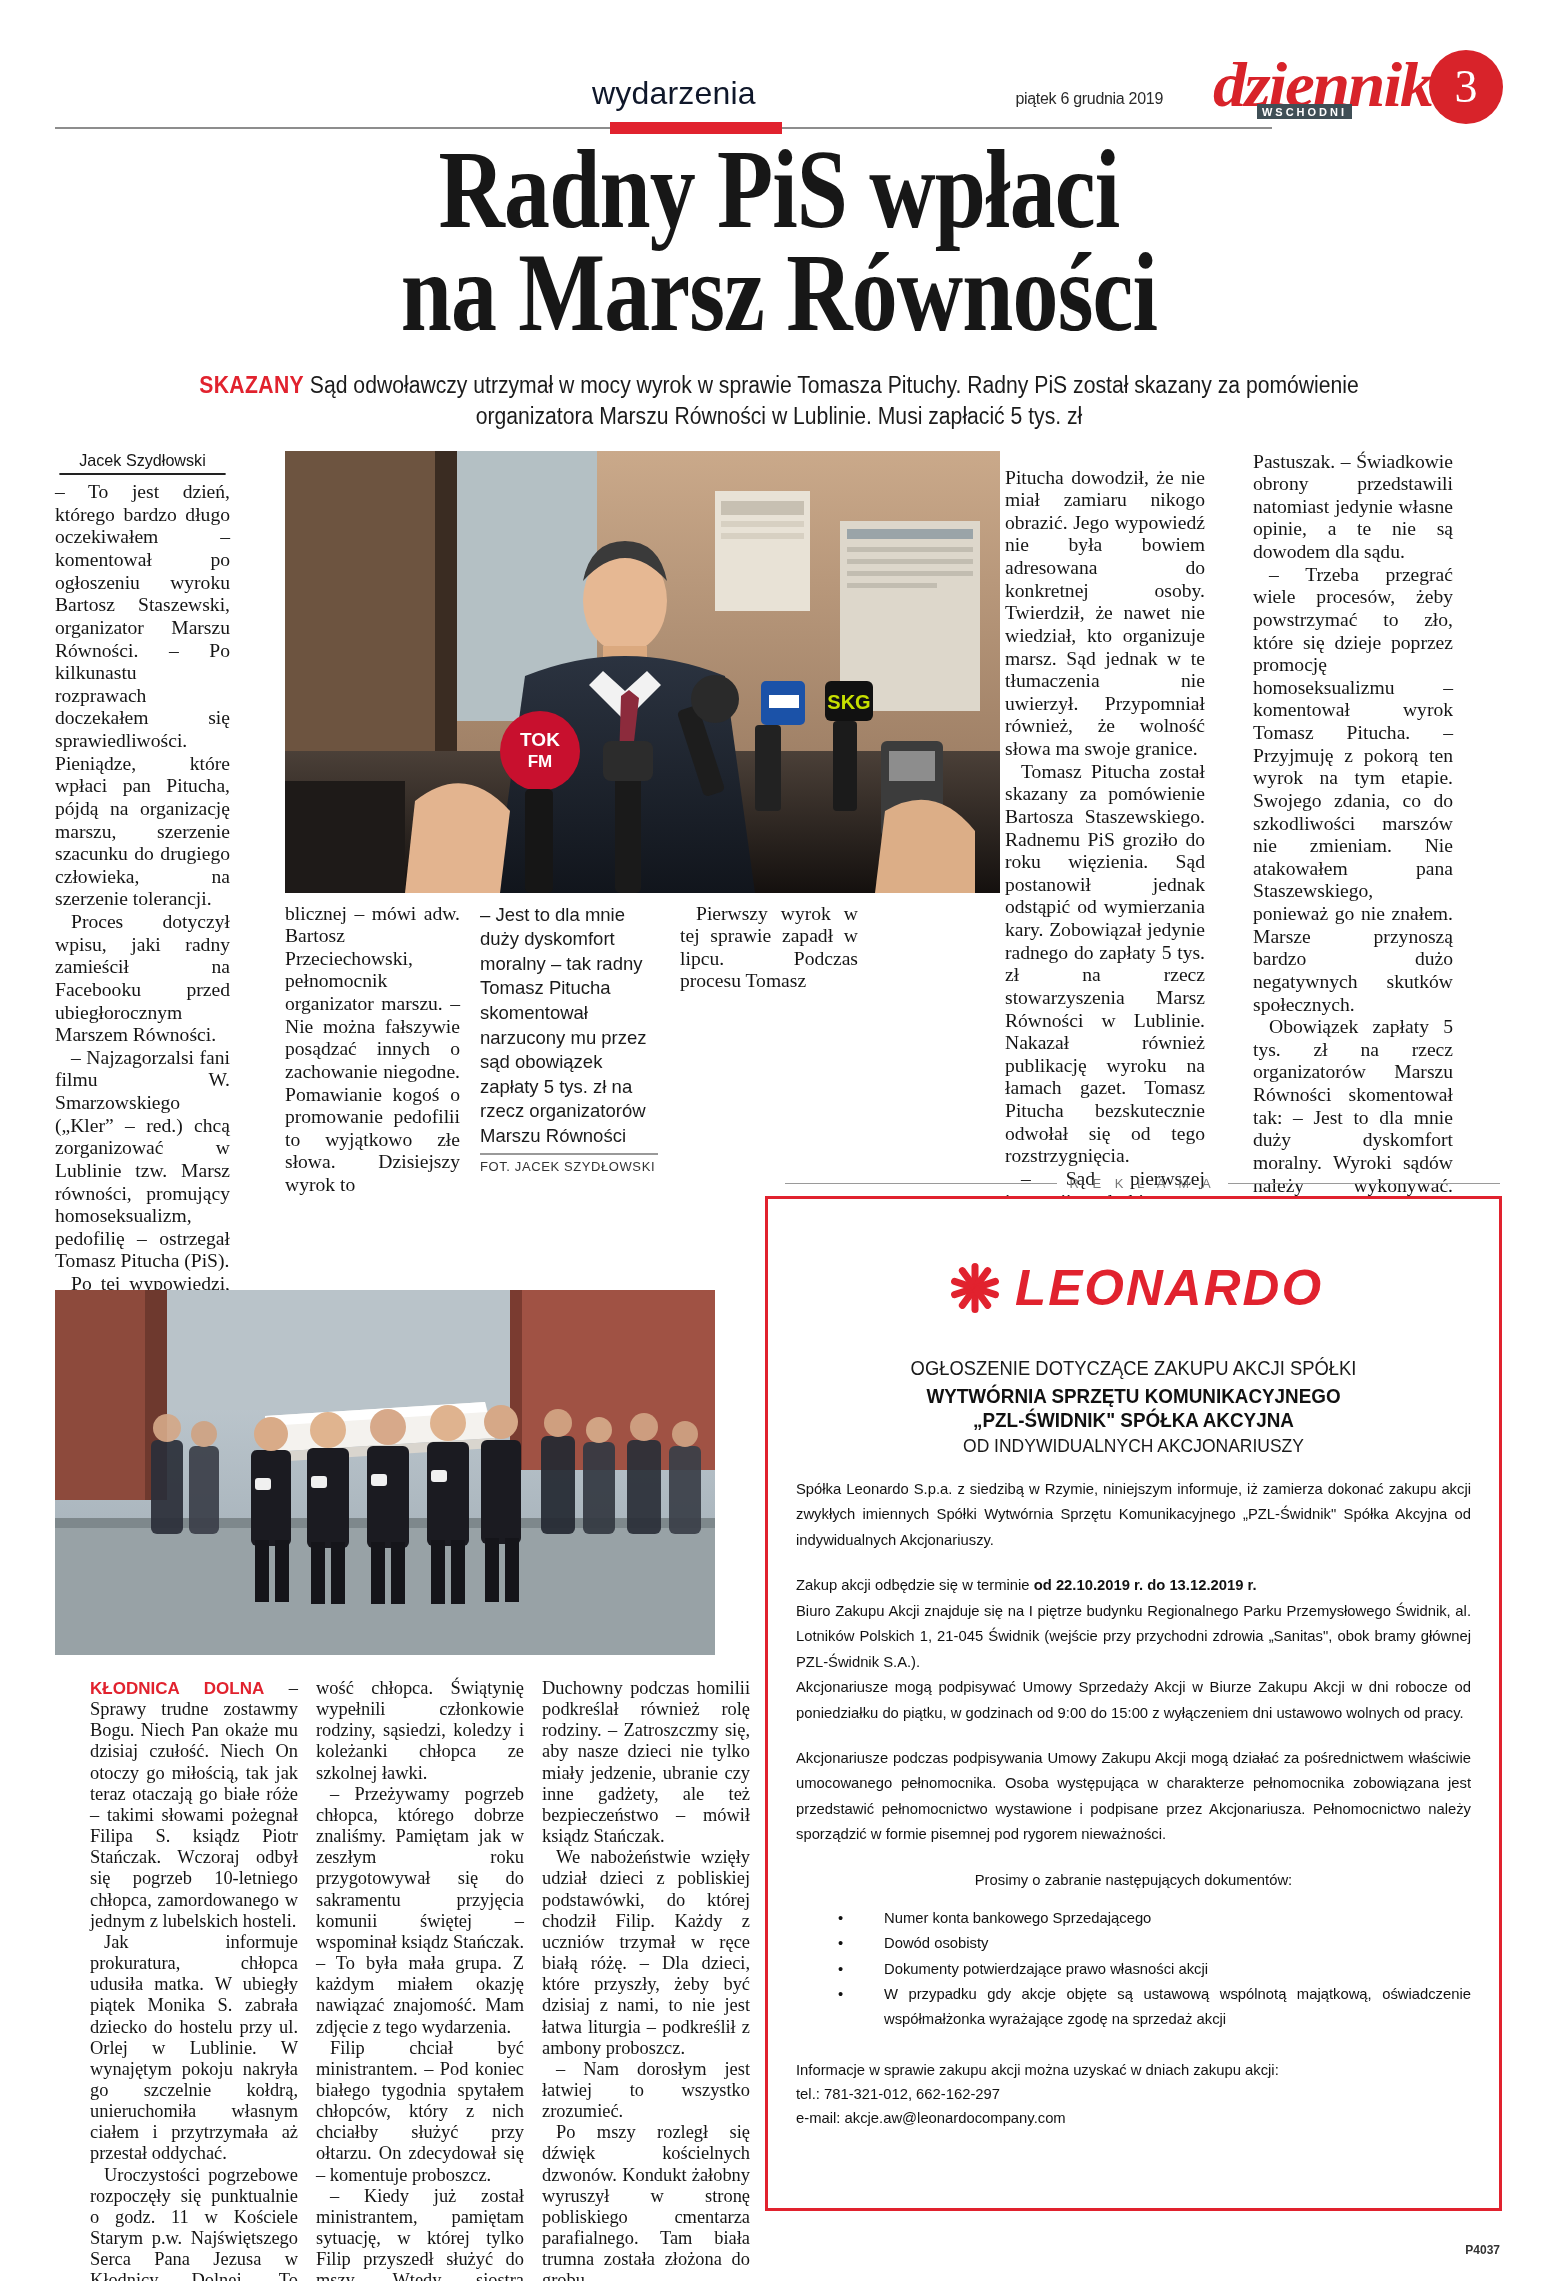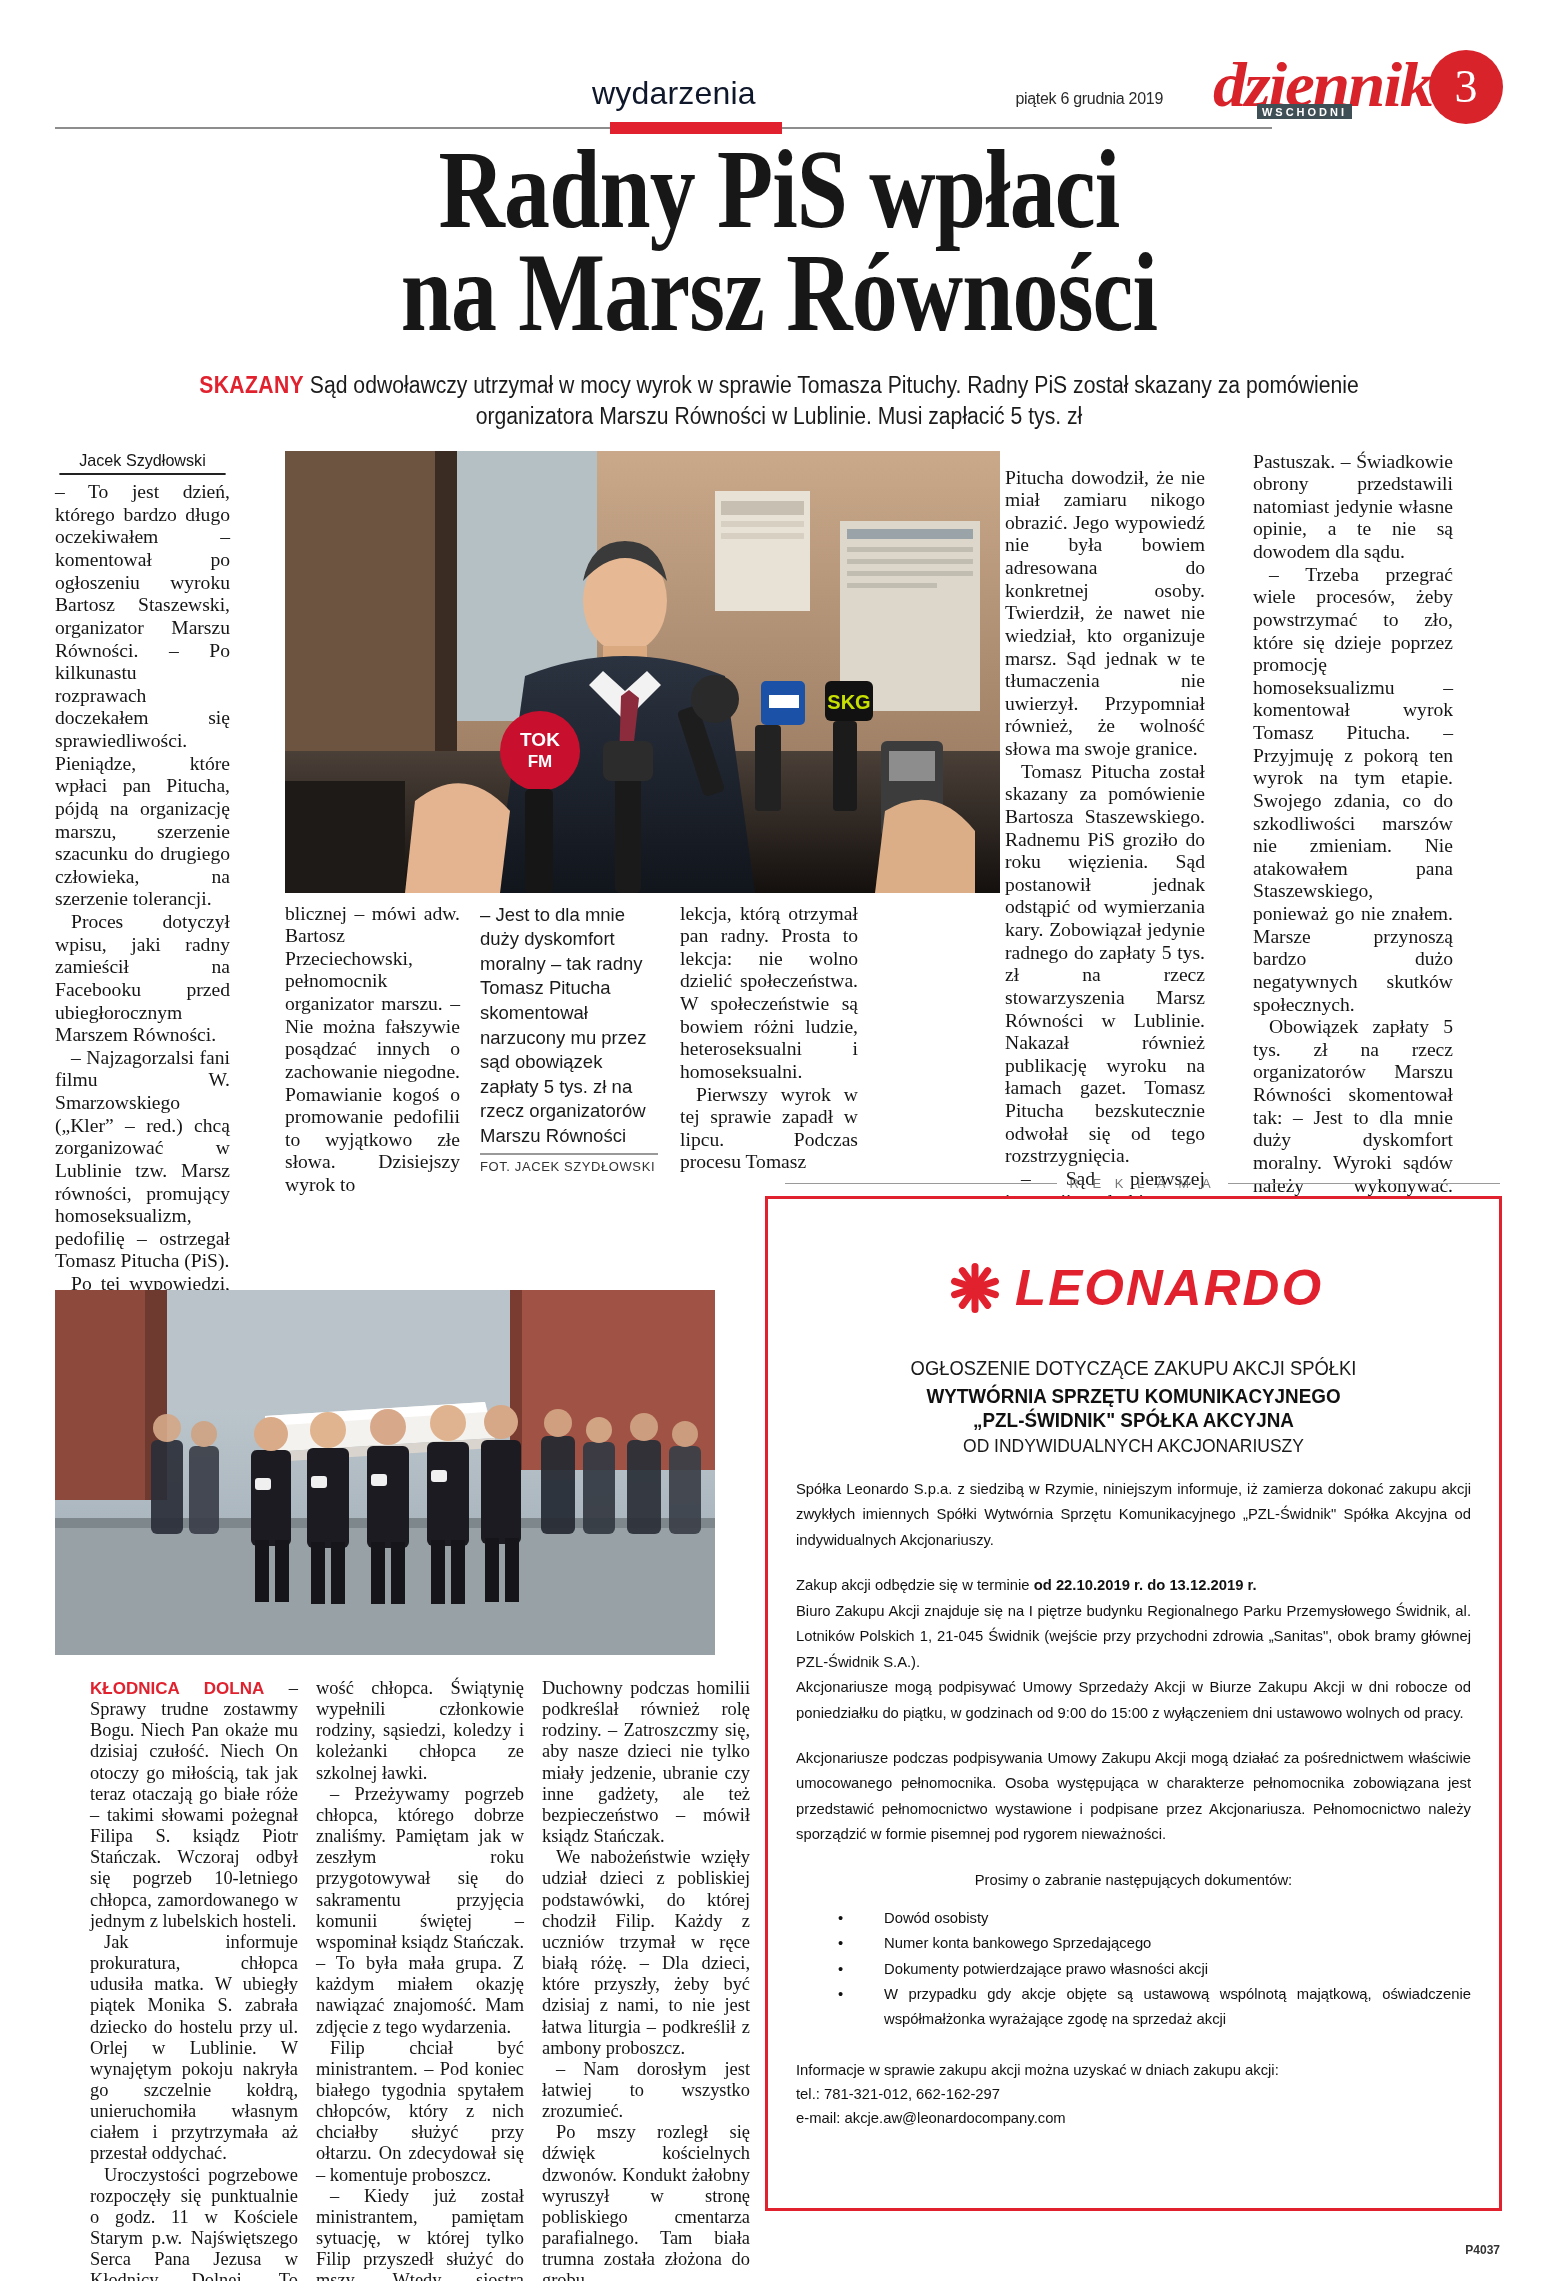--- a/index.html
+++ b/index.html
@@ -303,21 +303,20 @@
     <div class="col" style="left:230px; width:175px; top:452px;">
       <p class="noind">blicznej – mówi adw. Bartosz Przeciechowski, pełnomocnik organizator marszu. – Nie można fałszywie posądzać innych o zachowanie niegodne. Pomawianie kogoś o promowanie pedofilii to wyjątkowo złe słowa. Dzisiejszy wyrok to</p>
     </div>
 
     <div class="col cap-col" style="left:425px; width:178px; top:452px; text-align:left;">
       <div>– Jest to dla mnie duży dyskomfort moralny – tak radny Tomasz Pitucha skomentował narzucony mu przez sąd obowiązek zapłaty 5 tys. zł na rzecz organizatorów Marszu Równości</div>
       <div class="fot">FOT. JACEK SZYDŁOWSKI</div>
     </div>
 
     <div class="col" style="left:625px; width:178px; top:452px;">
-      <p class="noind">lekcja, którą otrzymał pan radny. Prosta to lekcja: nie wolno dzielić społeczeństwa. W społeczeństwie są bowiem różni ludzie, heteroseksualni i homoseksualni.</p>
       <p>Pierwszy wyrok w tej sprawie zapadł w lipcu. Podczas procesu Tomasz</p>
     </div>
 
     <div class="col" style="left:950px; width:200px;margin-top:16px;">
       <p class="noind">Pitucha dowodził, że nie miał zamiaru nikogo obrazić. Jego wypowiedź nie była bowiem adresowana do konkretnej osoby. Twierdził, że nawet nie wiedział, kto organizuje marsz. Sąd jednak w te tłumaczenia nie uwierzył. Przypomniał również, że wolność słowa ma swoje granice.</p>
       <p>Tomasz Pitucha został skazany za pomówienie Bartosza Staszewskiego. Radnemu PiS groziło do roku więzienia. Sąd postanowił jednak odstąpić od wymierzania kary. Zobowiązał jedynie radnego do zapłaty 5 tys. zł na rzecz stowarzyszenia Marsz Równości w Lublinie. Nakazał również publikację wyroku na łamach gazet. Tomasz Pitucha bezskutecznie odwołał się od tego rozstrzygnięcia.</p>
       <p>– Sąd pierwszej instancji drobiazgowo odniósł się do sprawy. Ocenił wszystkie dowody, jak i zeznania świadków –uzasadniał rozstrzygnięcie sędzia Wiesław</p>
     </div>
 
     <div class="col" style="left:1198px; width:200px;">
@@ -452,22 +451,22 @@
 
     <div class="ad-p">
       <span>Zakup akcji odbędzie się w terminie </span><b>od 22.10.2019 r. do 13.12.2019 r.</b>
     </div>
     <div class="ad-p tight">Biuro Zakupu Akcji znajduje się na I piętrze budynku Regionalnego Parku Przemysłowego Świdnik, al. Lotników Polskich 1, 21-045 Świdnik (wejście przy przychodni zdrowia „Sanitas", obok bramy głównej PZL-Świdnik S.A.).</div>
     <div class="ad-p tight">Akcjonariusze mogą podpisywać Umowy Sprzedaży Akcji w Biurze Zakupu Akcji w dni robocze od poniedziałku do piątku, w godzinach od 9:00 do 15:00 z wyłączeniem dni ustawowo wolnych od pracy.</div>
     <div class="ad-p">Akcjonariusze podczas podpisywania Umowy Zakupu Akcji mogą działać za pośrednictwem właściwie umocowanego pełnomocnika. Osoba występująca w charakterze pełnomocnika zobowiązana jest przedstawić pełnomocnictwo wystawione i podpisane przez Akcjonariusza. Pełnomocnictwo należy sporządzić w formie pisemnej pod rygorem nieważności.</div>
 
     <div class="ad-center">Prosimy o zabranie następujących dokumentów:</div>
     <ul class="ad-ul">
+      <li>Numer konta bankowego Sprzedającego</li>
       <li>Dowód osobisty</li>
-      <li>Numer konta bankowego Sprzedającego</li>
       <li>Dokumenty potwierdzające prawo własności akcji</li>
       <li>W przypadku gdy akcje objęte są ustawową wspólnotą majątkową, oświadczenie współmałżonka wyrażające zgodę na sprzedaż akcji</li>
     </ul>
 
     <div class="ad-contact">
       <div>Informacje w sprawie zakupu akcji można uzyskać w dniach zakupu akcji:</div>
       <div>tel.: 781-321-012, 662-162-297</div>
       <div>e-mail: akcje.aw@leonardocompany.com</div>
     </div>
   </div>

